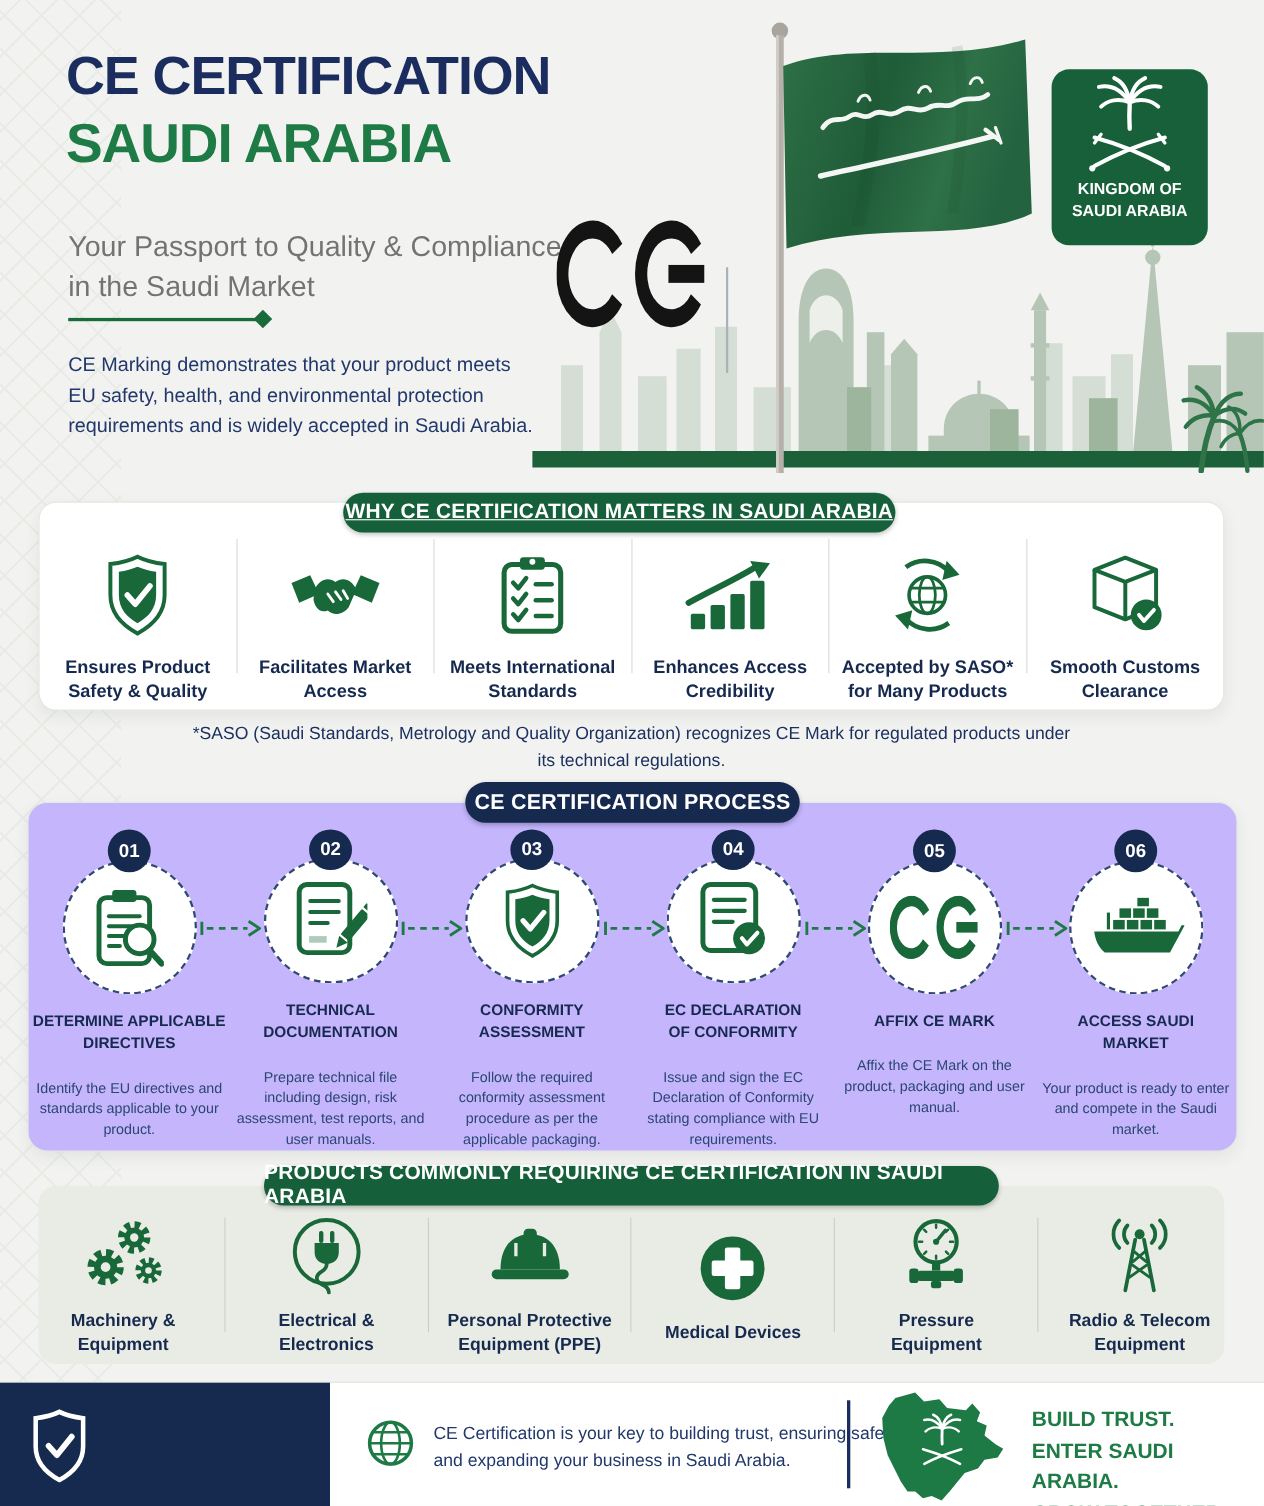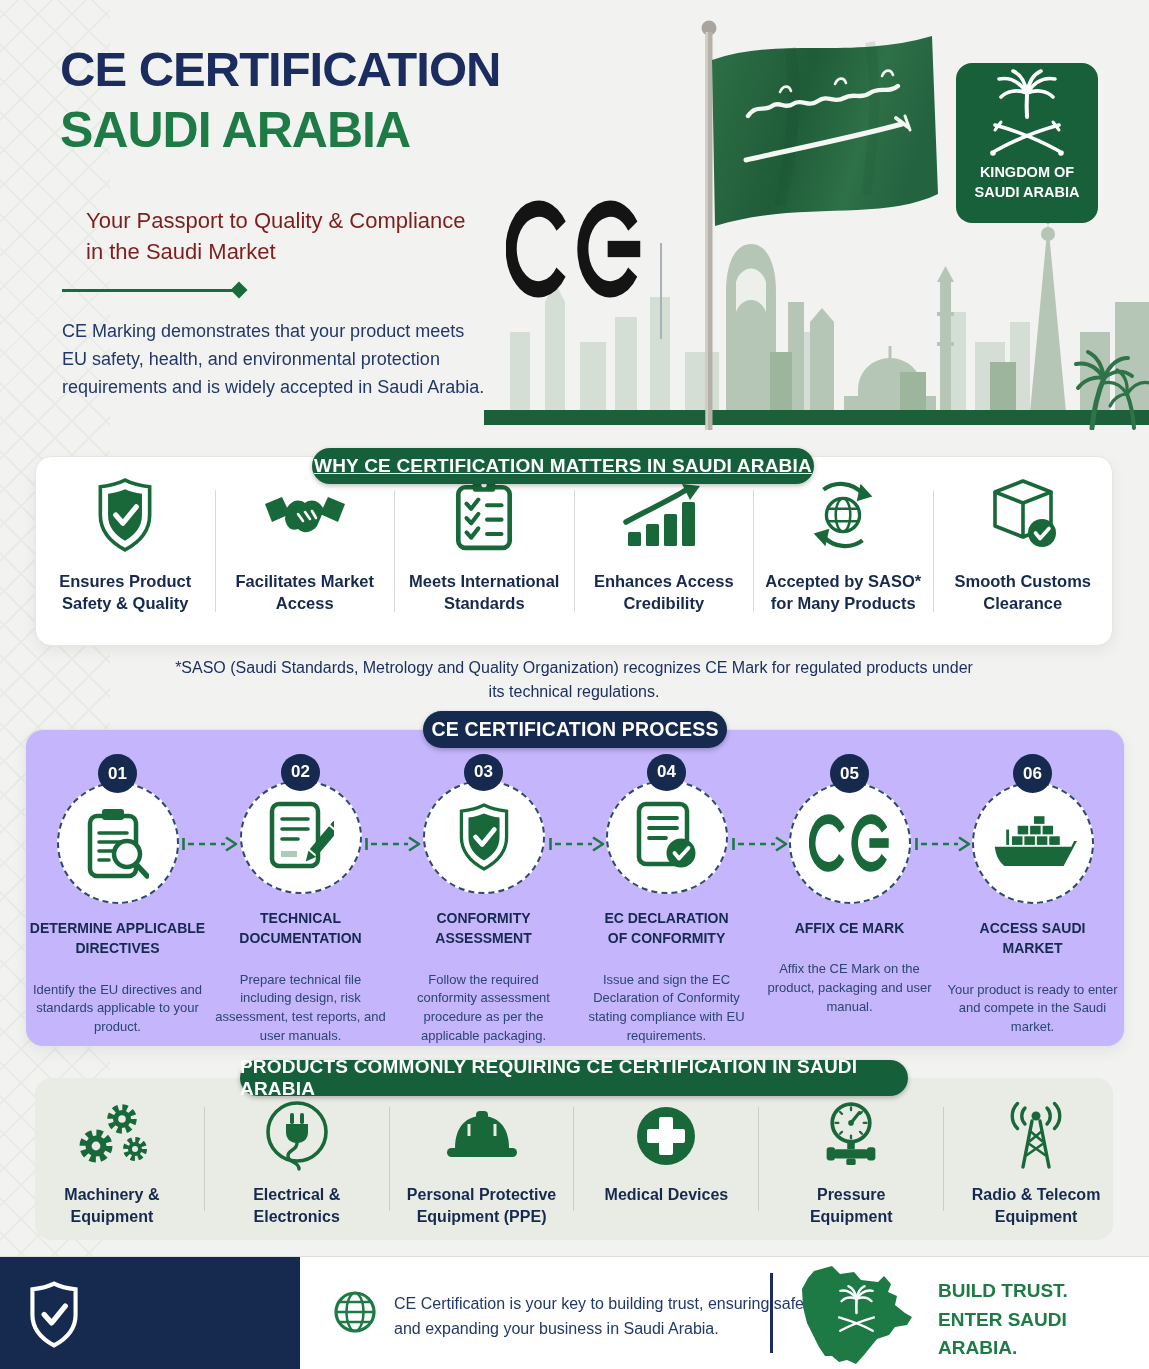--- a/index.html
+++ b/index.html
@@ -9,22 +9,22 @@
   .page::before { content:""; position:absolute; left:0; top:0; width:110px; height:100%;
     background-image:
       repeating-linear-gradient(45deg, #e3e6e0 0 2px, transparent 2px 24px),
       repeating-linear-gradient(-45deg, #e3e6e0 0 2px, transparent 2px 24px);
     opacity:.6; z-index:0; }
 
   
   .title-block { position:absolute; left:60px; top:40px; z-index:3; }
   .title-l1 { font-size:49px; font-weight:bold; letter-spacing:-1px; color:#1b2d5e; line-height:1.22; }
   .title-l2 { font-size:50px; font-weight:bold; letter-spacing:-1px; color:#1e7b45; line-height:1.22; }
-  .subtitle { position:absolute; left:62px; top:206px; width:470px; font-size:22px;
-              color:#7f1d1d; line-height:1.4; white-space:pre-line; z-index:3;margin-left:24px; }
+  .subtitle { position:absolute; left:62px; top:206px; width:470px; font-size:26px;
+              color:#737373; line-height:1.4; white-space:pre-line; z-index:3; }
   .hdr-divider { position:absolute; left:62px; top:289px; width:176px; height:3px; background:#1a6b3c; z-index:3; }
   .hdr-diamond { position:absolute; left:233px; top:284px; width:12px; height:12px; background:#1a6b3c;
                  transform:rotate(45deg); z-index:3; }
   .description { position:absolute; left:62px; top:318px; width:470px; font-size:18px;
                  color:#22386b; line-height:1.55; white-space:pre-line; z-index:3; }
   .ce-mark-svg { position:absolute; left:506px; top:198px; z-index:3; }
   .hdr-vline { position:absolute; left:660px; top:243px; width:2px; height:96px; background:#a9b1b9; z-index:3; }
   .flag-svg { position:absolute; left:630px; top:16px; z-index:2; }
   .skyline-svg { position:absolute; left:470px; top:182px; z-index:1; }
   .emblem-card { position:absolute; left:956px; top:24px; width:142px; height:160px;
@@ -40,21 +40,21 @@
   .pill-green { background:#15603a; }
   .pill-navy { background:#16294e; }
   .pill-why { left:312px; top:448px; width:502px; height:36px; font-size:19px;text-decoration:underline; }
   .pill-process { left:423px; top:711px; width:304px; height:37px; font-size:19.5px;text-align:right; }
   .pill-products { left:240px; top:1060px; width:668px; height:36px; font-size:19px; }
 
   
   .benefits-card { position:absolute; left:35px; top:456px; width:1078px; height:190px;
     background:#fff; border:1px solid #e4e7e3; border-radius:16px; z-index:5;
     box-shadow:0 5px 14px rgba(40,60,50,.07); display:flex; align-items:stretch; }
-  .benefit { flex:1; display:flex; flex-direction:column; align-items:center; padding-top:12px; }
+  .benefit { flex:1; display:flex; flex-direction:column; align-items:center; padding-top:38px; }
   .benefit-iconbox { height:92px; display:flex; align-items:center; justify-content:center; }
   .benefit-label { margin-top:9px; font-size:16.5px; font-weight:bold; color:#16294e;
                    text-align:center; line-height:1.35; white-space:pre-line; }
   .vdiv { width:1px; background:#d7dbd6; height:122px; align-self:center; }
 
   .footnote { position:absolute; left:124px; top:656px; width:900px; text-align:center;
               font-size:16px; color:#1c3060; line-height:1.5; white-space:pre-line; z-index:3; }
 
   
   .process-card { position:absolute; left:25px; top:729px; width:1100px; height:318px;
@@ -67,21 +67,21 @@
   .step-circle { width:122px; height:122px; border:2px dashed #31486e; border-radius:50%;
                  margin-top:-11px; display:flex; align-items:center; justify-content:center; background:#fff; }
   .step-title { margin-top:14px; font-size:14px; font-weight:bold; color:#16294e;
                 text-align:center; line-height:1.45; white-space:pre-line; }
   .step-desc { margin-top:22px; font-size:13px; color:#2b4671; text-align:center;
                line-height:1.45; width:171px; }
   .proc-arrow { position:absolute; top:104px; z-index:3; }
 
   
   .products-card { position:absolute; left:35px; top:1078px; width:1078px; height:162px;
-    background:#e9ece5; border-radius:16px; z-index:5; display:flex; align-items:flex-start;gap:15px; }
+    background:#e9ece5; border-radius:16px; z-index:5; display:flex; align-items:center;gap:15px; }
   .product { flex:1; display:flex; flex-direction:column; align-items:center; padding-top:18px; }
   .product-iconbox { height:80px; display:flex; align-items:center; justify-content:center; }
   .product-label { margin-top:8px; font-size:16px; font-weight:bold; color:#16294e;
                    text-align:center; line-height:1.35; white-space:pre-line; }
   .pvdiv { width:1px; background:#c9cfc7; height:104px; align-self:center; }
 
   
   .footer { position:absolute; left:0; top:1256px; width:1149px; height:113px; background:#fff;
             border-top:1px solid #dddfdc; z-index:5; }
   .footer-navy { position:absolute; left:0; top:0; width:300px; height:113px; background:#16294e;

